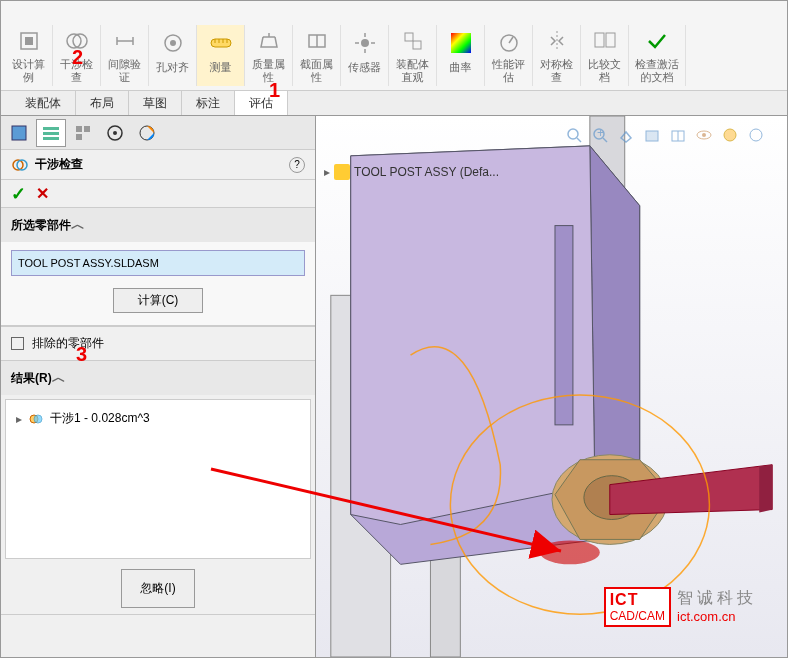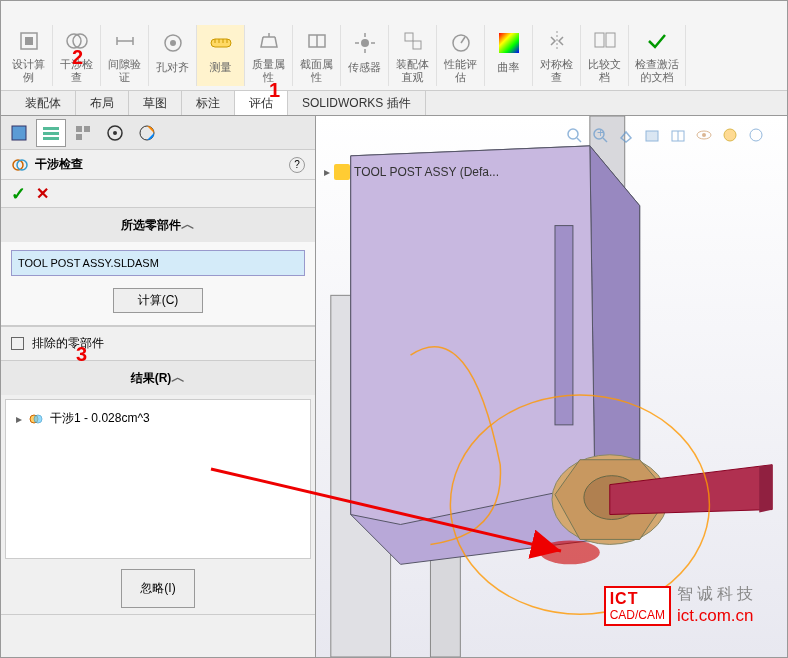--- a/index.html
+++ b/index.html
@@ -24,21 +24,21 @@
     
     .panel-header { height: 30px; padding: 6px 10px; display: flex; align-items: center; gap: 6px; border-bottom: 1px solid #ccc; }
     .panel-header .title { font-weight: bold; flex: 1; }
     .help-icon { width: 16px; height: 16px; border: 1px solid #999; border-radius: 50%; display: flex; align-items: center; justify-content: center; font-size: 10px; cursor: pointer; }
     
     .action-row { height: 28px; padding: 4px 10px; display: flex; gap: 10px; border-bottom: 1px solid #ccc; align-items: center; }
     .check-btn { color: #090; font-size: 18px; cursor: pointer; font-weight: bold; }
     .close-btn { color: #c00; font-size: 16px; cursor: pointer; font-weight: bold; }
     
     .section { border-bottom: 1px solid #ccc; }
-    .section-header { padding: 8px 10px; background: #e8e8e8; font-weight: bold; display: flex; justify-content: center; align-items: center; cursor: pointer; }
+    .section-header { padding: 8px 10px; background: #e8e8e8; font-weight: bold; display: flex; justify-content: flex-start; align-items: center; cursor: pointer; }
     .section-body { padding: 8px 10px; background: #f8f8f8; }
     .chevron { font-size: 14px; color: #666; }
     
     .selected-input { width: 100%; padding: 6px; background: #d4ebf9; border: 1px solid #99c; font-size: 11px; }
     
     .calc-btn-row { text-align: center; padding: 12px 0 4px; }
     .calc-btn { padding: 3px 24px; background: #eee; border: 1px solid #999; cursor: pointer; }
     
     .excluded-header { padding: 8px 10px; display: flex; align-items: center; gap: 8px; border-bottom: 1px solid #ccc; border-top: 1px solid #ccc; }
     .checkbox { width: 13px; height: 13px; border: 1px solid #666; }
@@ -65,21 +65,21 @@
     .ann3 { top: 342px; left: 75px; }
     
     .arrow-line { position: absolute; z-index: 15; pointer-events: none; }
     
     .watermark { position: absolute; bottom: 30px; right: 30px; z-index: 25; display: flex; align-items: center; gap: 6px; }
     .wm-logo { border: 2px solid #e00; padding: 2px 4px; background: #fff; }
     .wm-logo .top { color: #e00; font-weight: bold; font-size: 16px; letter-spacing: 1px; }
     .wm-logo .bot { color: #e00; font-size: 12px; text-align: center; }
     .wm-text { line-height: 1.3; }
     .wm-text .cn { font-size: 16px; color: #888; letter-spacing: 4px; }
-    .wm-text .en { font-size: 17px; color: #e00; }
+    .wm-text .en { font-size: 13px; color: #e00; }
     
     
     .model-svg { position: absolute; top: 0; left: 0; width: 100%; height: 100%; }
   </style>
 </head>
 <body>
 
 <div class="toolbar">
   <div class="tool-item">
     <div class="icon">
@@ -155,49 +155,49 @@
     <div class="label">传感器</div>
   </div>
   <div class="tool-item">
     <div class="icon">
         <svg width="28" height="28">
           <rect x="6" y="6" width="8" height="8" fill="none" stroke="#999"></rect>
           <rect x="14" y="14" width="8" height="8" fill="none" stroke="#999"></rect>
         </svg>
       </div>
     <div class="label">装配体<br>直观</div>
-  </div>
-  <div class="tool-item">
-    <div class="icon">
-        <svg width="28" height="28">
-          <circle cx="14" cy="16" r="8" fill="none" stroke="#999" stroke-width="1.5"></circle>
-          <line x1="14" y1="16" x2="18" y2="10" stroke="#999" stroke-width="1.5"></line>
-        </svg>
-      </div>
-    <div class="label">性能评<br>估</div>
   </div>
   <div class="tool-item">
     <div class="icon">
         <svg width="28" height="28">
           <defs>
             <linearGradient id="rg" x1="0" y1="0" x2="1" y2="1">
               <stop offset="0%" stop-color="#f00"></stop>
               <stop offset="33%" stop-color="#ff0"></stop>
               <stop offset="66%" stop-color="#0f0"></stop>
               <stop offset="100%" stop-color="#00f"></stop>
             </linearGradient>
           </defs>
           <rect x="4" y="4" width="20" height="20" fill="url(#rg)"></rect>
         </svg>
       </div>
     <div class="label">曲率</div>
   </div>
   <div class="tool-item">
     <div class="icon">
         <svg width="28" height="28">
+          <circle cx="14" cy="16" r="8" fill="none" stroke="#999" stroke-width="1.5"></circle>
+          <line x1="14" y1="16" x2="18" y2="10" stroke="#999" stroke-width="1.5"></line>
+        </svg>
+      </div>
+    <div class="label">性能评<br>估</div>
+  </div>
+  <div class="tool-item">
+    <div class="icon">
+        <svg width="28" height="28">
           <line x1="14" y1="4" x2="14" y2="24" stroke="#999" stroke-dasharray="2"></line>
           <path d="M8 10 L12 14 L8 18 M20 10 L16 14 L20 18" fill="none" stroke="#999" stroke-width="1.5"></path>
         </svg>
       </div>
     <div class="label">对称检<br>查</div>
   </div>
   <div class="tool-item">
     <div class="icon">
         <svg width="28" height="28">
           <rect x="4" y="6" width="9" height="14" fill="none" stroke="#999"></rect>
@@ -215,21 +215,20 @@
     <div class="label">检查激活<br>的文档</div>
   </div>
 </div>
 
 <div class="tabs">
   <div class="tab">装配体</div>
   <div class="tab">布局</div>
   <div class="tab">草图</div>
   <div class="tab">标注</div>
   <div class="tab active">评估</div>
-  <div class="tab">SOLIDWORKS 插件</div>
 </div>
 
 <div class="main">
 
   <div class="left-panel">
     <div class="panel-icons">
       <div class="panel-icon">
           <svg width="20" height="20">
             <rect x="3" y="3" width="14" height="14" fill="#5b9bd5" stroke="#336"></rect>
           </svg>

